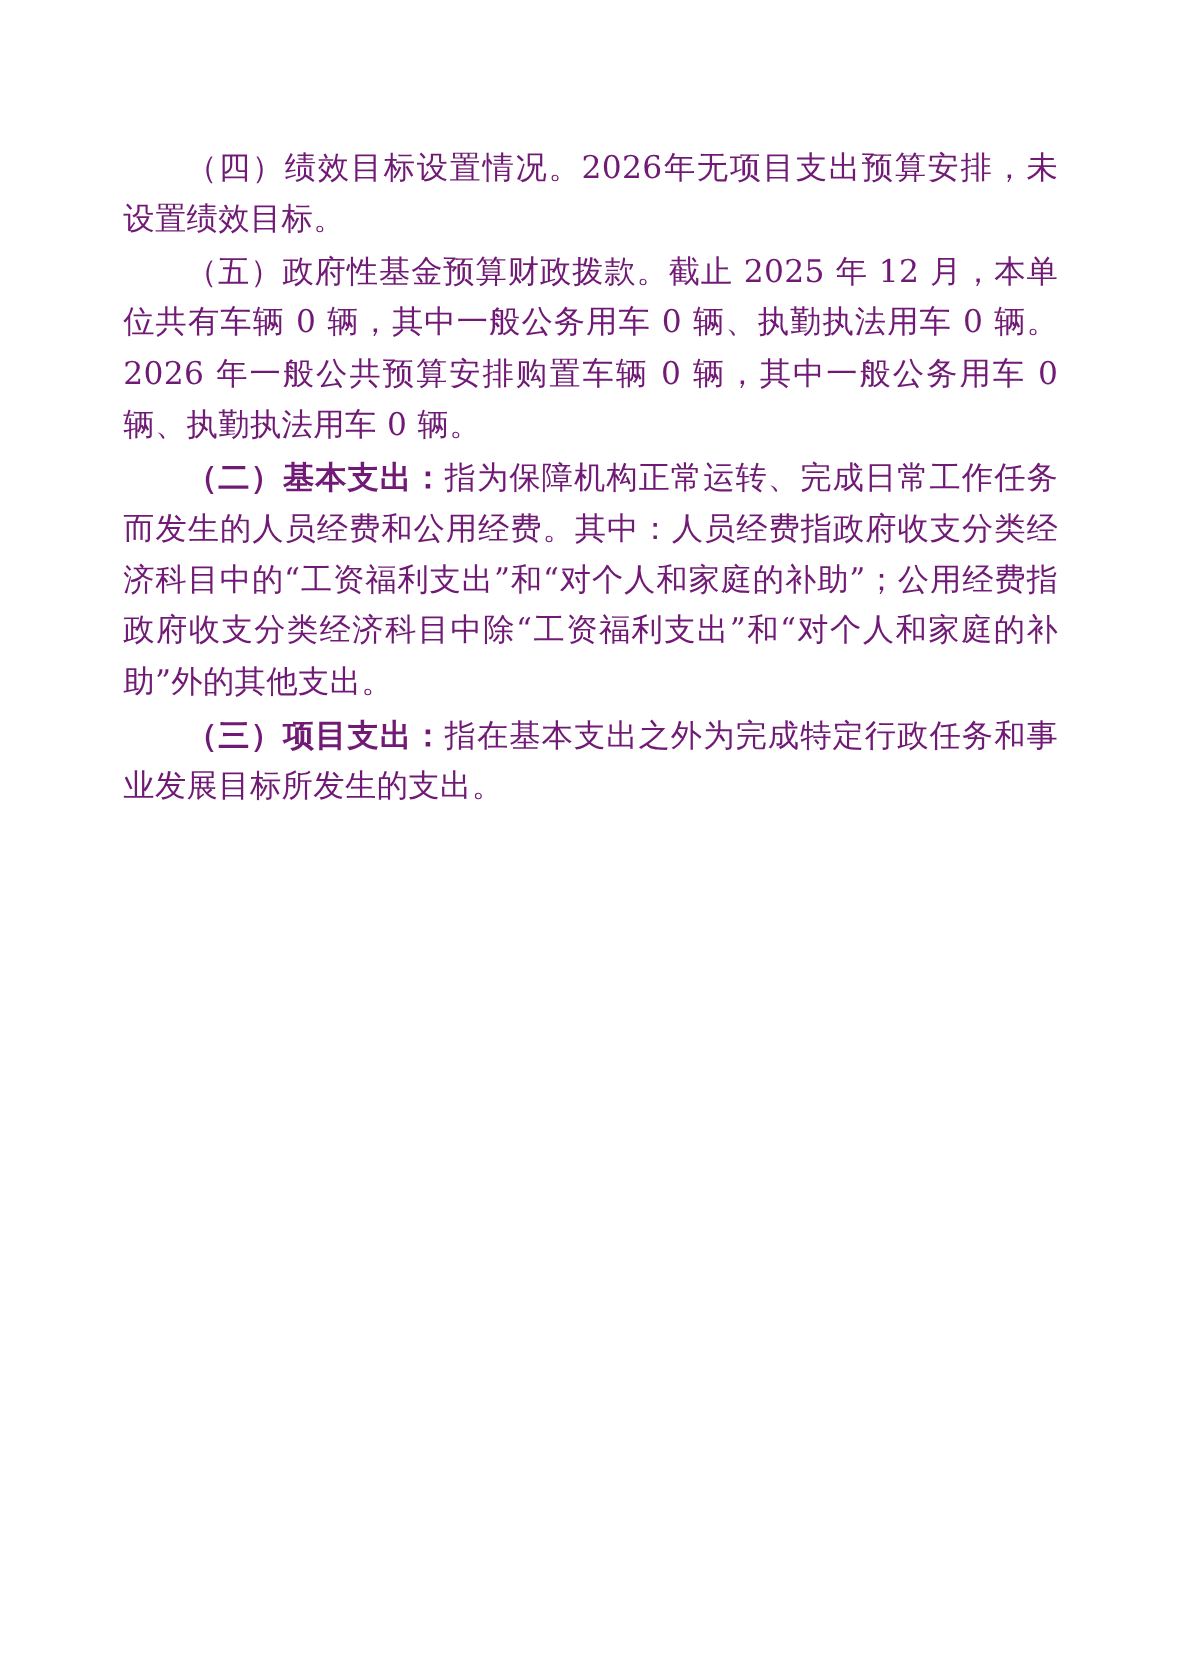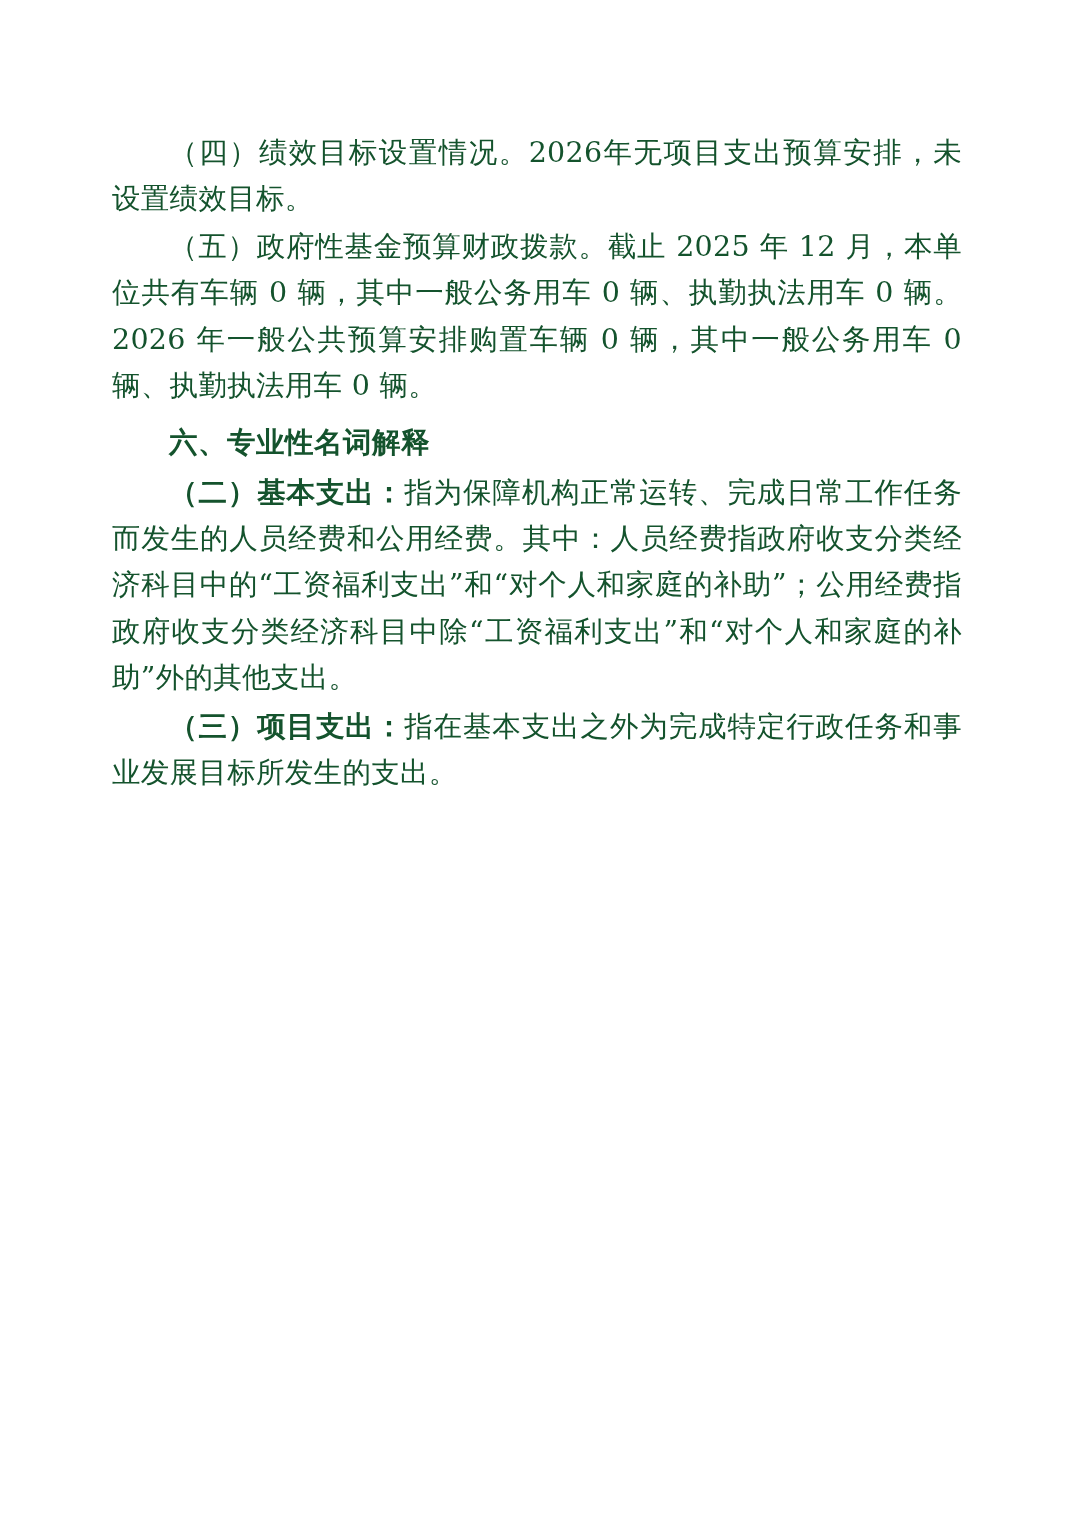--- a/index.html
+++ b/index.html
@@ -8,21 +8,21 @@
     background: #ffffff;
   }
   .page {
     width: 1074px;
     height: 1520px;
     background: #ffffff;
     position: relative;
     box-sizing: border-box;
     padding: 130px 112px 0 112px;
     font-family: "DejaVu Serif", "Liberation Serif", serif;
-    color: #14532d;
+    color: #701a75;
     overflow: hidden;
   }
   .doc-body {
     font-size: 28.5px;
     line-height: 1.62;
     letter-spacing: 0.3px;
     text-align: justify;
   }
   p.para {
     margin: 0 0 2px 0;
@@ -43,21 +43,20 @@
 </head>
 <body>
 
 <div class="page">
   <div class="doc-body">
 
     <p class="para"><span>（四）绩效目标设置情况。</span><span>2026年无项目支出预算安排，未设置绩效目标。</span></p>
 
     <p class="para"><span>（五）政府性基金预算财政拨款。</span><span>截止 2025 年 12 月，本单位共有车辆 0 辆，其中一般公务用车 0 辆、执勤执法用车 0 辆。2026 年一般公共预算安排购置车辆 0 辆，其中一般公务用车 0 辆、执勤执法用车 0 辆。</span></p>
 
-    <h2 class="section-heading">六、专业性名词解释</h2>
 
 
     <p class="para"><span class="strong-lead">（二）基本支出：</span><span>指为保障机构正常运转、完成日常工作任务而发生的人员经费和公用经费。其中：人员经费指政府收支分类经济科目中的“工资福利支出”和“对个人和家庭的补助”；公用经费指政府收支分类经济科目中除“工资福利支出”和“对个人和家庭的补助”外的其他支出。</span></p>
 
     <p class="para"><span class="strong-lead">（三）项目支出：</span><span>指在基本支出之外为完成特定行政任务和事业发展目标所发生的支出。</span></p>
 
 
   </div>
 </div>
 

